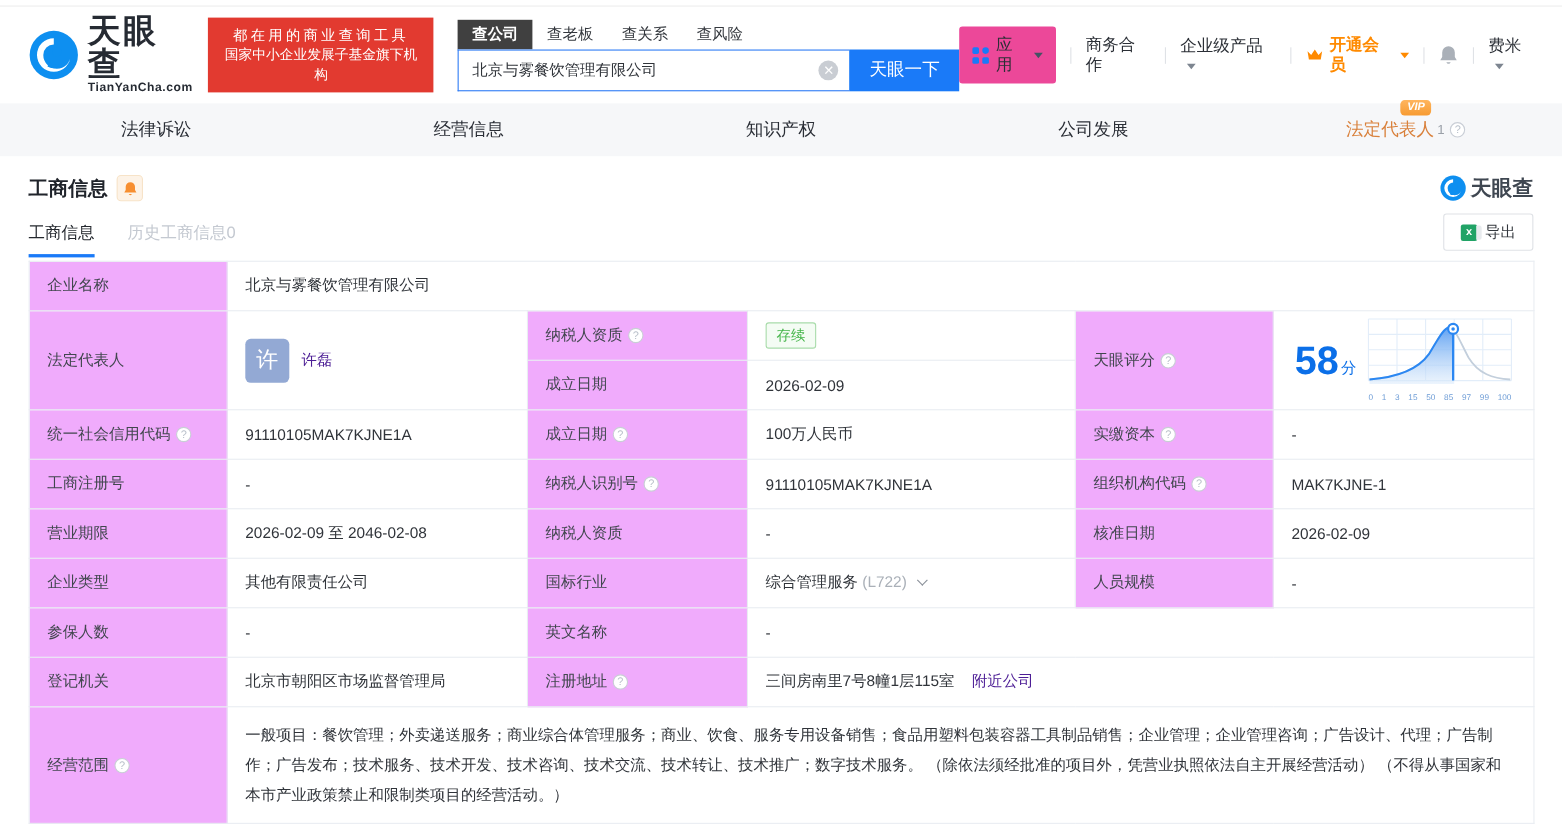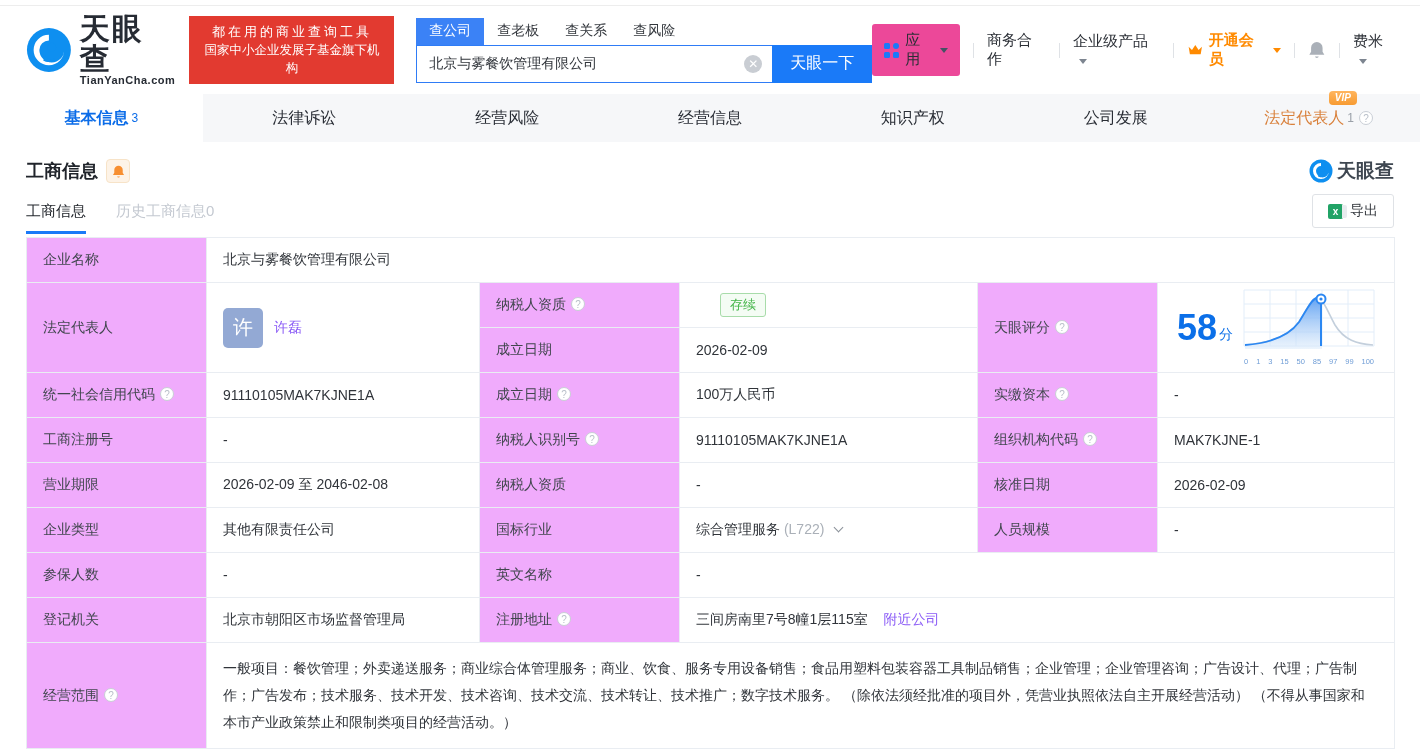--- a/index.html
+++ b/index.html
@@ -10,21 +10,21 @@
   .logo { display:flex; align-items:center; cursor:pointer; }
   .logo-swirl { width:46px; height:46px; margin-right:8px; }
   .logo-txt-cn { font-size:30px; font-weight:bold; color:#262b33; letter-spacing:2px; line-height:30px; }
   .logo-txt-en { font-size:11px; font-weight:bold; color:#262b33; letter-spacing:.5px; }
   .slogan { margin-left:14px; background:#e23a30; color:#fff; padding:7px 10px; text-align:center; }
   .slogan .l1 { font-size:13px; letter-spacing:3px; line-height:18px; }
   .slogan .l2 { font-size:12.5px; line-height:18px; }
   .searchbox { margin-left:22px; }
   .stabs { display:flex; }
   .stab { font-size:14px; padding:4px 13px 5px; color:#33373d; cursor:pointer; }
-  .stab.active { background:#3b82f6; color:#fff; }
+  .stab.active { background:#404040; color:#fff;font-weight:bold; }
   .srow { display:flex; }
   .sinput { width:356px; height:38px; border:1px solid #2f7cf6; border-right:none; font-size:14px; padding:0 34px 0 12px; color:#30343a; outline:none; font-family:inherit; }
   .sclear { width:18px; height:18px; border-radius:50%; background:#c9cdd3; color:#fff; font-size:12px; line-height:18px; text-align:center; margin:10px 0 0 -28px; cursor:pointer; z-index:2; }
   .sbtn { width:100px; height:38px; background:#1a7af8; color:#fff; font-size:16px; border:none; cursor:pointer; margin-left:10px; font-family:inherit; }
   .hnav { margin-left:auto; display:flex; align-items:center; font-size:15px; color:#2b2f36; }
   .hnav .div { width:1px; height:15px; background:#dfe2e6; margin:0 13px; }
   .apps { background:#ec4899; border-radius:3px; padding:7px 12px; display:flex; align-items:center; cursor:pointer; }
   .grid-ic { width:15px; height:15px; margin-right:6px; display:grid; grid-template-columns:6px 6px; grid-template-rows:6px 6px; gap:3px; }
   .grid-ic i { background:#1a7af8; border-radius:1.5px; }
   .grid-ic i.dot { border-radius:50%; }
@@ -38,21 +38,21 @@
 
   
   .tabbar { height:48px; background:#f6f7f9; display:flex; }
   .mtab { flex:1; display:flex; align-items:center; justify-content:center; font-size:16px; color:#2a2e36; cursor:pointer; position:relative; }
   .mtab.active { background:#fff; color:#0b6ce8; font-weight:bold; }
   .mtab .cnt { font-size:12px; margin-left:3px; font-weight:normal; }
   .mtab.active .cnt { color:#0b6ce8; }
   .mtab.vip-tab { color:#d9813c; }
   .mtab.vip-tab .cnt { color:#9aa0a8; }
   .vipwrap { position:relative; display:flex; align-items:center; }
-  .vip-badge { position:absolute; top:-17px; right:16px; background:linear-gradient(180deg,#ffb55e,#f79b32); color:#fff; font-size:10px; font-weight:bold; font-style:italic; padding:1px 6px 2px; border-radius:4px; }
+  .vip-badge { position:absolute; top:-17px; right:31px; background:linear-gradient(180deg,#ffb55e,#f79b32); color:#fff; font-size:10px; font-weight:bold; font-style:italic; padding:1px 6px 2px; border-radius:4px; }
   .qm { display:inline-block; width:14px; height:14px; border:1px solid #c9ced6; border-radius:50%; color:#b8bfc9; font-size:10px; line-height:13px; text-align:center; margin-left:5px; vertical-align:1px; cursor:pointer; background:#fff; }
   .qm::after { content:"?"; }
 
   
   .secrow { display:flex; align-items:center; margin:16px 26px 0; }
   .sectitle { font-size:18px; font-weight:bold; color:#20242b; }
   .bell-chip { width:24px; height:24px; background:#fdf3e7; border:1px solid #f7e3c8; border-radius:4px; margin-left:8px; display:flex; align-items:center; justify-content:center; cursor:pointer; }
   .wmark { margin-left:auto; display:flex; align-items:center; }
   .wmark svg { width:24px; height:24px; margin-right:4px; }
   .wmark span { font-size:19px; font-weight:bold; color:#3f4751; }
@@ -65,24 +65,24 @@
   .export-btn { position:absolute; right:0; top:-8px; border:1px solid #dfe2e6; border-radius:3px; background:#fff; padding:7px 15px; font-size:14px; color:#33373d; display:flex; align-items:center; cursor:pointer; font-family:inherit; }
   .excel-ic { width:15px; height:15px; background:#21a366; border-radius:2px; color:#fff; font-size:10px; font-weight:bold; line-height:15px; text-align:center; margin-right:7px; position:relative; }
   .excel-ic::before { content:"x"; }
   .excel-ic::after { content:""; position:absolute; right:-4px; top:1px; width:5px; height:13px; background:#e8ebee; border-radius:0 2px 2px 0; }
 
   
   .biz-table { margin:2px 26px 20px; width:1368px; border-collapse:collapse; table-layout:fixed; font-size:14px; }
   .biz-table td { border:1px solid #e9edf2; padding:0 16px; color:#30343a; height:45px; }
   .biz-table td.lbl { background:#f0abfc; color:#41464e; }
   .val-dash { color:#30343a; }
-  .status-badge { display:inline-block; padding:2px 9px; font-size:13px; color:#44b549; border:1px solid #a8dcaa; background:#f4fcf4; border-radius:3px;margin-left:24px; }
+  .status-badge { display:inline-block; padding:2px 9px; font-size:13px; color:#44b549; border:1px solid #a8dcaa; background:#f4fcf4; border-radius:3px; }
   .rep-cell { display:flex; align-items:center; }
   .avatar { width:40px; height:40px; border-radius:5px; background:#93a9d4; color:#fff; font-size:20px; display:flex; align-items:center; justify-content:center; margin-right:11px; cursor:pointer; }
-  a.blue-link { color:#8b5cf6; text-decoration:none; cursor:pointer; }
+  a.blue-link { color:#4c1d95; text-decoration:none; cursor:pointer; }
   .industry-code { color:#aab0b8; }
   .chev-down { display:inline-block; width:7px; height:7px; border-right:1.5px solid #8a9099; border-bottom:1.5px solid #8a9099; transform:rotate(45deg); margin-left:7px; vertical-align:3px; cursor:pointer; }
   .score-cell { padding:0 8px !important; }
   .score-flex { display:flex; align-items:center; justify-content:center; }
   .score-num { color:#0b6fe8; font-size:36px; font-weight:bold; line-height:36px; }
   .score-unit { color:#0b6fe8; font-size:14px; margin:14px 10px 0 2px; }
   .curve-wrap { width:132px; }
   .axis { display:flex; justify-content:space-between; font-size:7.5px; color:#6f9dd6; padding:0 1px; margin-top:1px; }
   .scope-cell { line-height:27px; padding:12px 16px !important; }
   .nearby { margin-left:12px; }
@@ -147,29 +147,22 @@
     <svg class="bell-h" viewBox="0 0 20 22">
         <path d="M10 2 a6.5 6.5 0 0 1 6.5 6.5 v4.5 l2 3.5 h-17 l2 -3.5 v-4.5 A6.5 6.5 0 0 1 10 2 z" fill="#aab0b8"></path>
         <path d="M7.8 18.5 a2.3 2.3 0 0 0 4.4 0 z" fill="#aab0b8"></path>
       </svg>
     <span class="div"></span>
     <span class="navitem"><span>费米</span><span class="caret"></span></span>
   </div>
 </div>
 
 <div class="tabbar">
-  <div class="mtab active">
-      <span>基本信息</span>
-      <span class="cnt">3</span>
-    </div>
   <div class="mtab">
       <span>法律诉讼</span>
-    </div>
-  <div class="mtab">
-      <span>经营风险</span>
     </div>
   <div class="mtab">
       <span>经营信息</span>
     </div>
   <div class="mtab">
       <span>知识产权</span>
     </div>
   <div class="mtab">
       <span>公司发展</span>
     </div>

